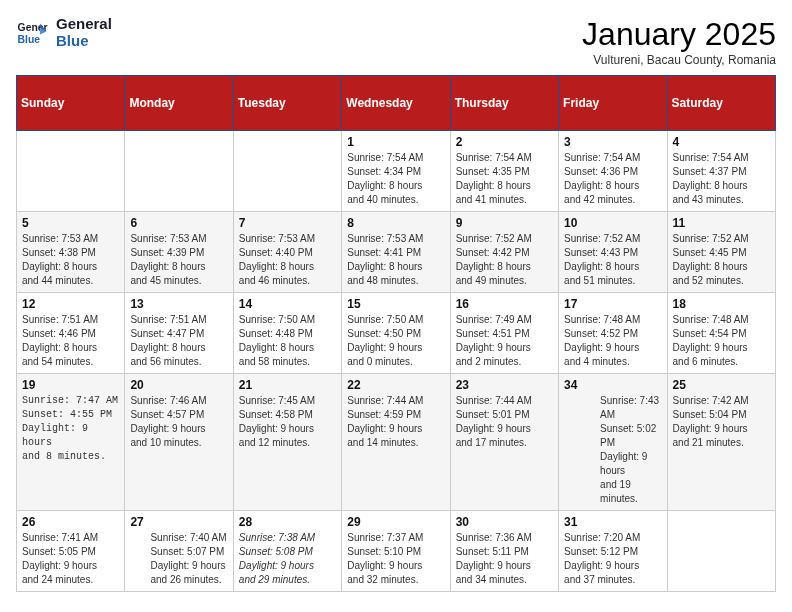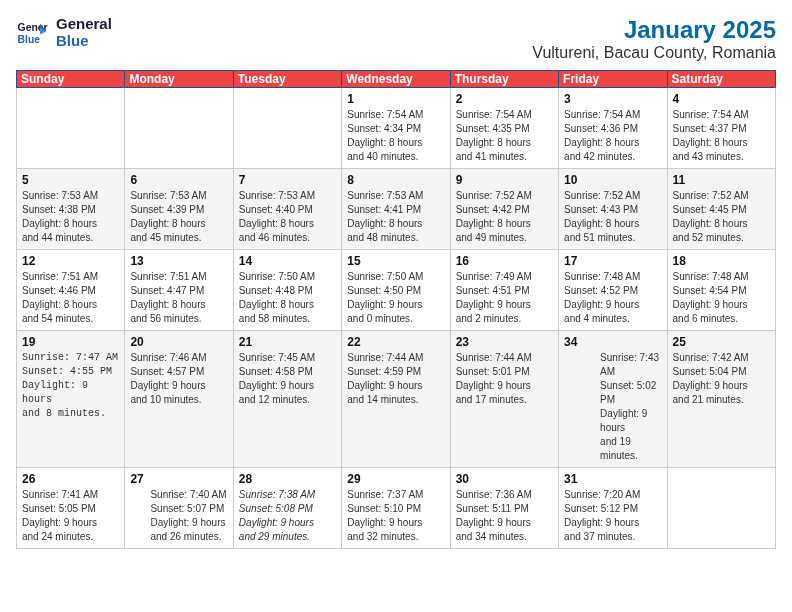--- a/index.html
+++ b/index.html
@@ -22,37 +22,37 @@
       gap: 4px;
     }
     .logo-icon {
       width: 32px;
       height: 32px;
     }
     .title-block {
       text-align: right;
     }
     .month-title {
-      font-size: 24px;
-      font-weight: bold;
-      color: #0369a1;
+      font-size: 32px;
+      font-weight: normal;
+      color: #000000;
     }
     .subtitle {
-      font-size: 16px;
+      font-size: 12px;
       color: #333;
     }
     table {
       width: 100%;
       border-collapse: collapse;
       font-size: 10.5px;
     }
     thead tr th {
-      background: #ef4444;
+      background: #b91c1c;
       color: #fff;
-      padding: 1px 4px;
+      padding: 20px 4px;
       text-align: left;
       font-size: 12px;
       font-weight: bold;
       border: 1px solid #1e4f8c;
     }
     tbody tr td {
       border: 1px solid #ccc;
       vertical-align: top;
       padding: 4px 5px;
       min-height: 80px;

